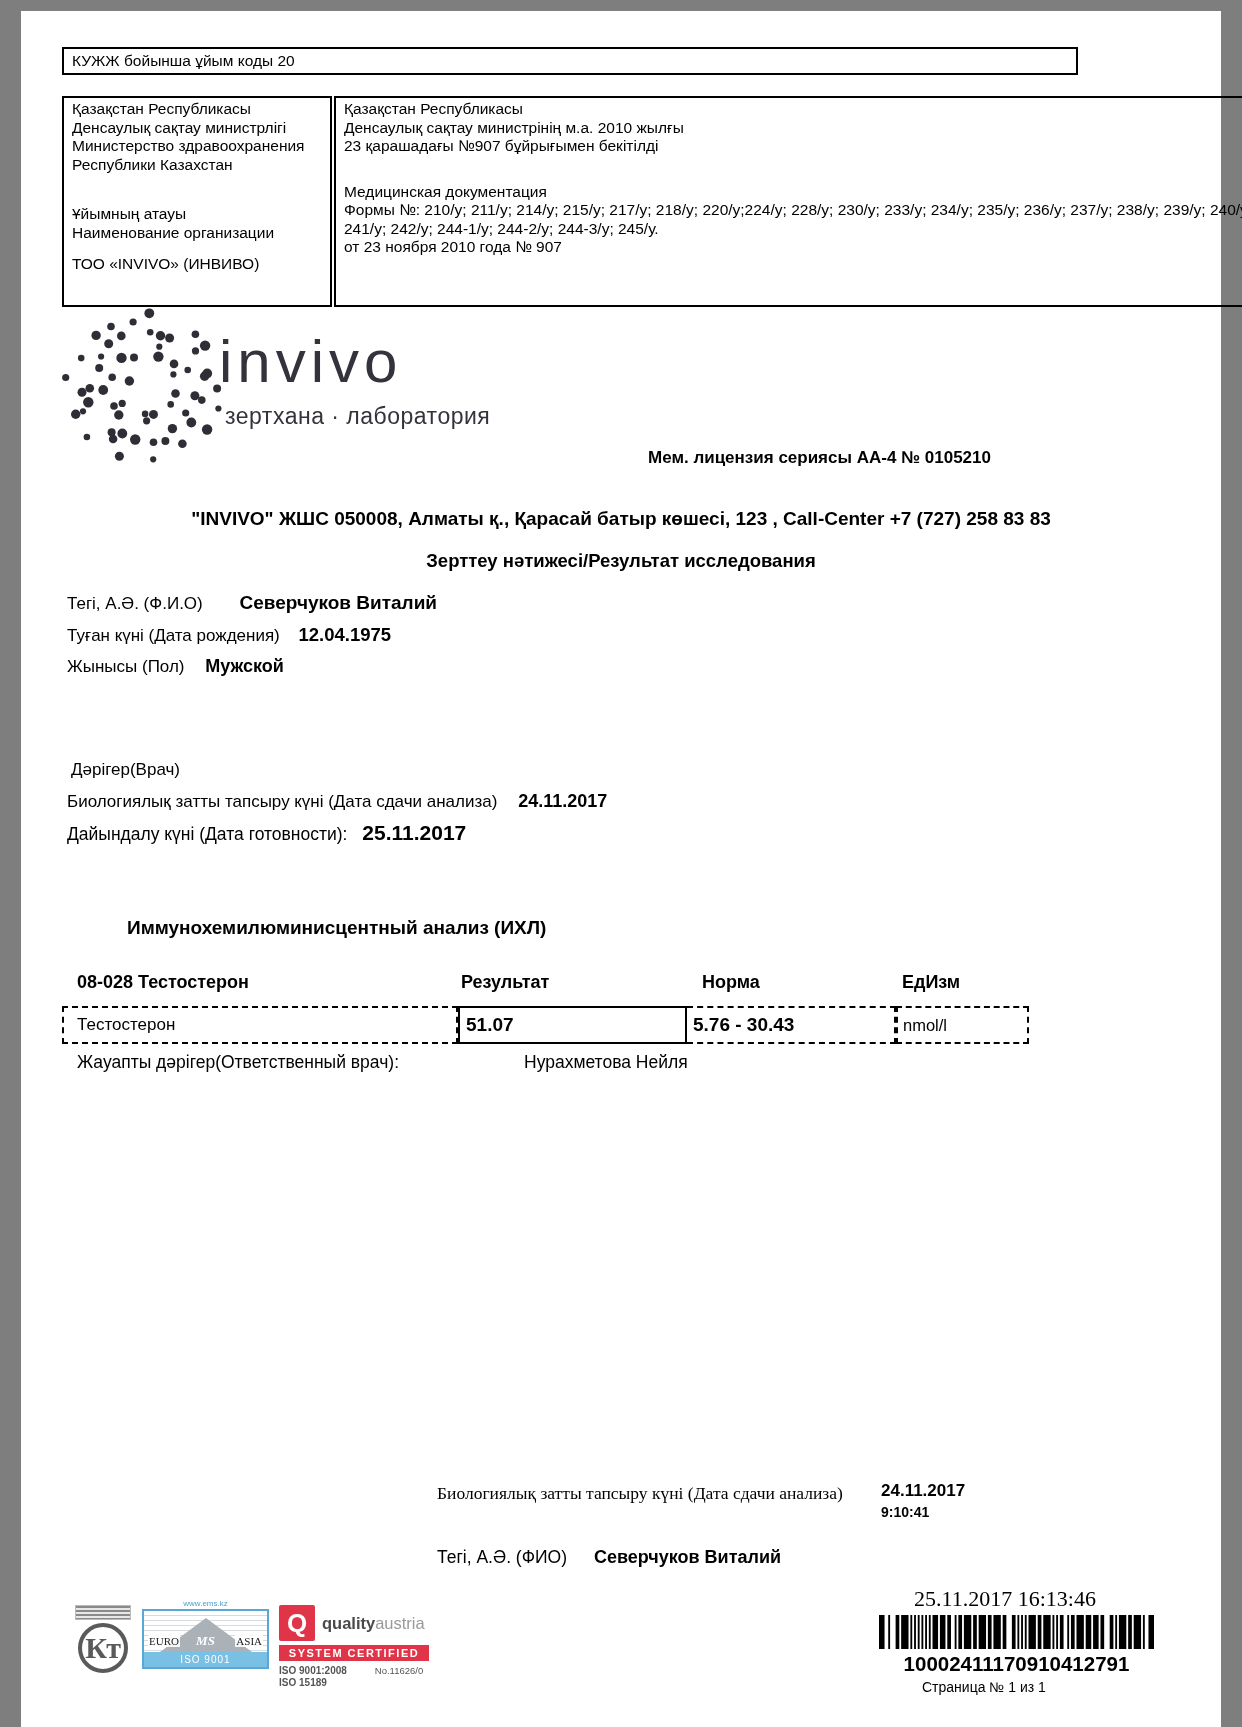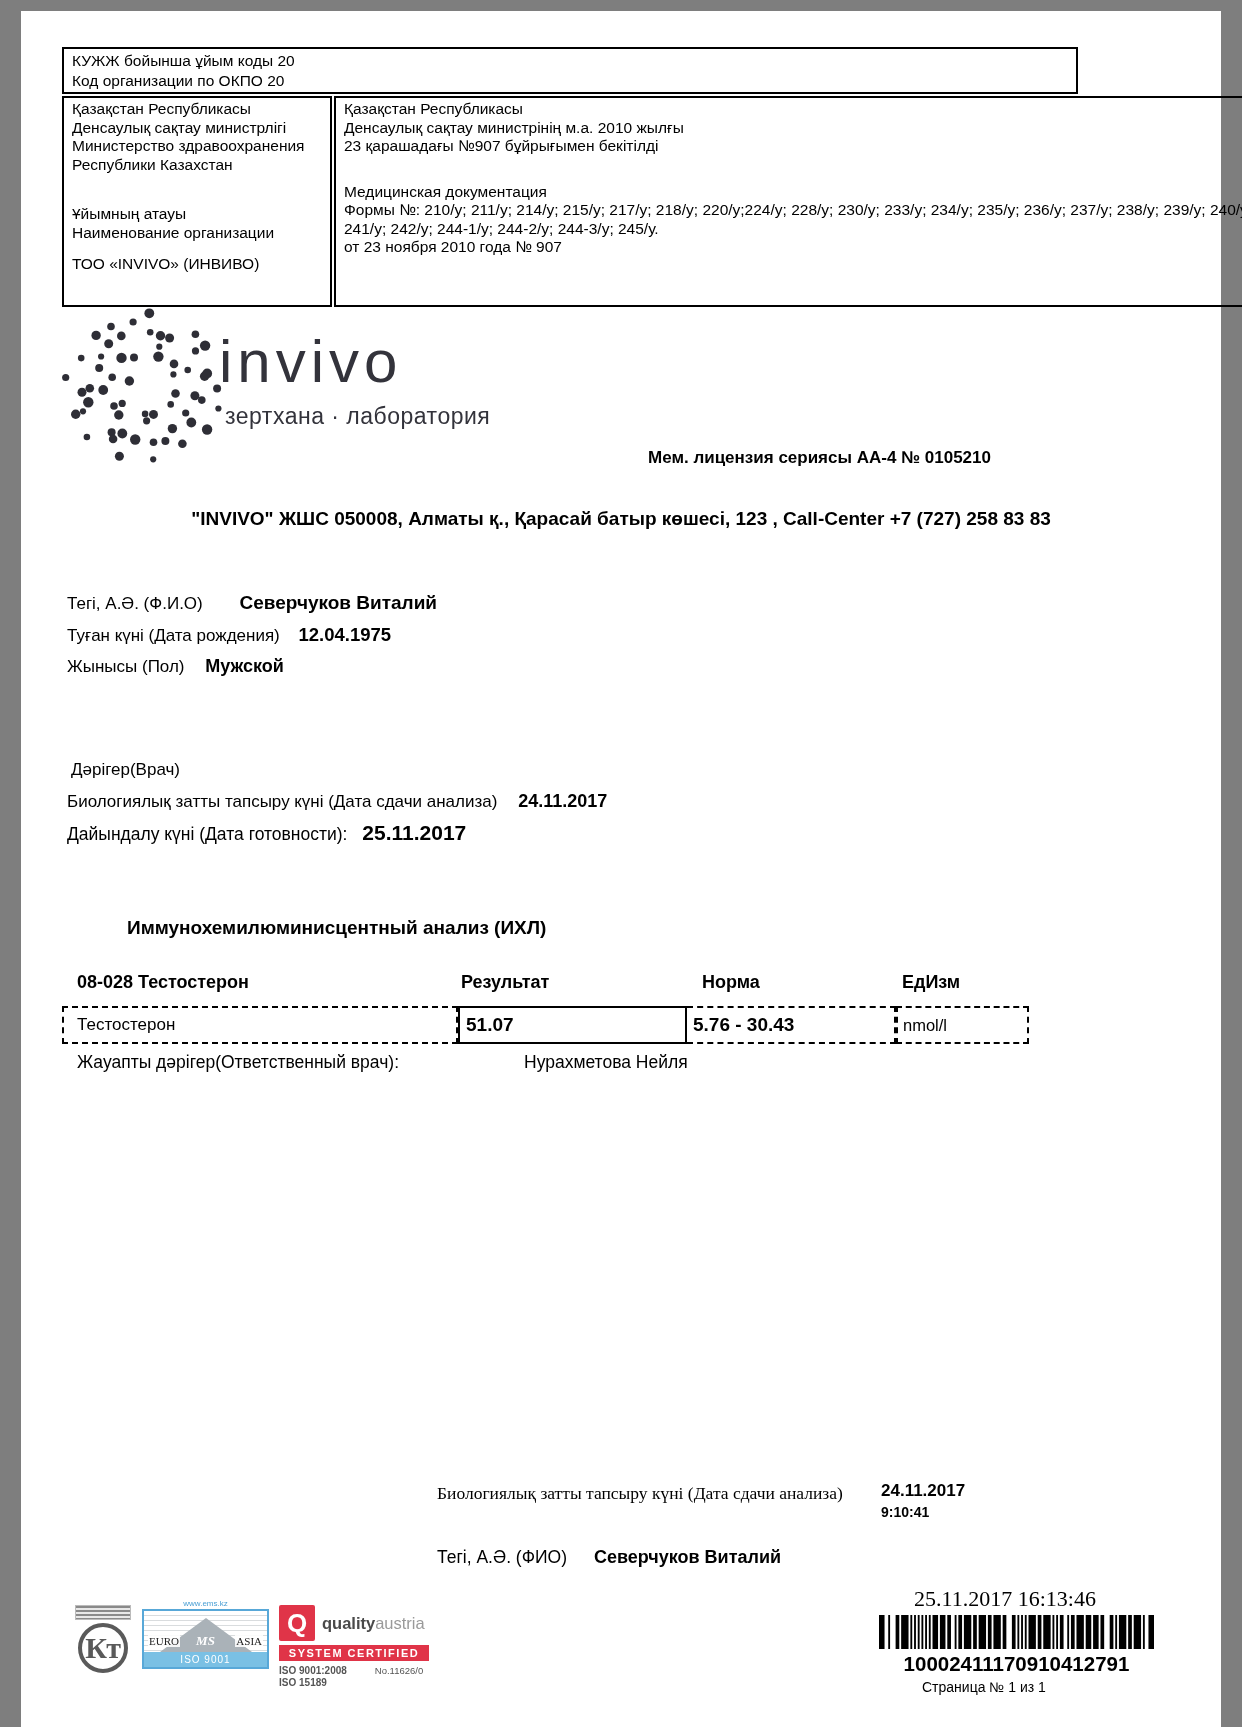--- a/index.html
+++ b/index.html
@@ -161,21 +161,20 @@
   .qa-iso { margin-top:4px; display:flex; font-weight:bold; color:#555; font-size:10px; line-height:12px; }
   .qa-iso .no { margin-left:28px; font-weight:normal; font-size:9.5px; }
 </style>
 </head>
 <body>
 
 <div class="page">
 
   <div class="abs t1">
     <div>КУЖЖ бойынша ұйым коды 20</div>
-    <div>Код организации по ОКПО 20</div>
   </div>
 
   <div class="abs t2">
     <div class="cell c1">
       <div>Қазақстан Республикасы</div>
       <div>Денсаулық сақтау министрлігі</div>
       <div>Министерство здравоохранения</div>
       <div>Республики Казахстан</div>
       <div class="gap-lg">Ұйымның атауы</div>
       <div>Наименование организации</div>
@@ -250,20 +249,21 @@
       <circle cx="60.4" cy="149.2" r="4.5" fill="#2e2e36"></circle>
       <circle cx="52.0" cy="19.5" r="3.8" fill="#2e2e36"></circle>
       <circle cx="159.4" cy="101.5" r="3.1" fill="#2e2e36"></circle>
       <circle cx="16.7" cy="107.3" r="4.7" fill="#2e2e36"></circle>
     </svg>
   <div class="abs logo-word">invivo</div>
   <div class="abs logo-sub">зертхана · лаборатория</div>
 
   <div class="abs license">Мем. лицензия сериясы АА-4 № 0105210</div>
   <div class="abs address">"INVIVO" ЖШС 050008, Алматы қ., Қарасай батыр көшесі, 123 , Call-Center +7 (727) 258 83 83</div>
+  <div class="abs report-title">Зерттеу нәтижесі/Результат исследования</div>
 
   <div class="abs pline p1">
     <span>Тегі, А.Ә. (Ф.И.О)</span>
     <span class="val" style="margin-left:32px">Северчуков Виталий</span>
   </div>
   <div class="abs pline p2">
     <span>Туған күні (Дата рождения)</span>
     <span class="val" style="margin-left:14px">12.04.1975</span>
   </div>
   <div class="abs pline p3">

